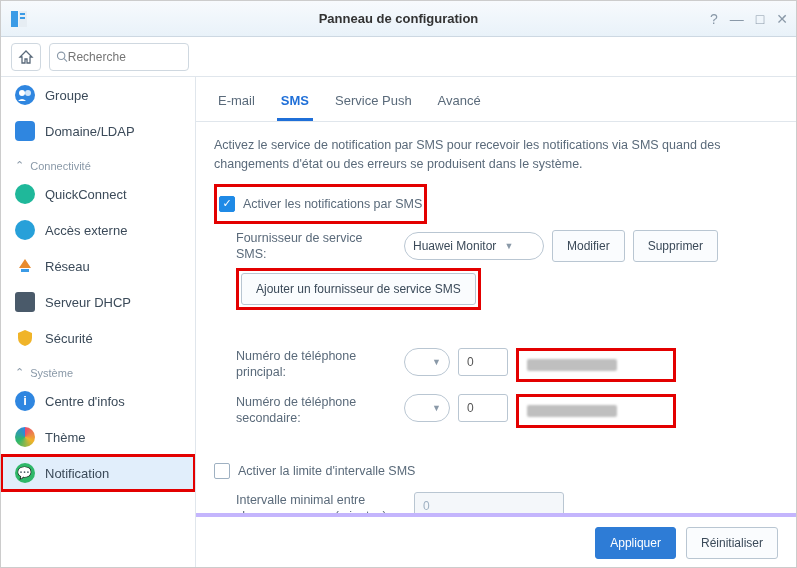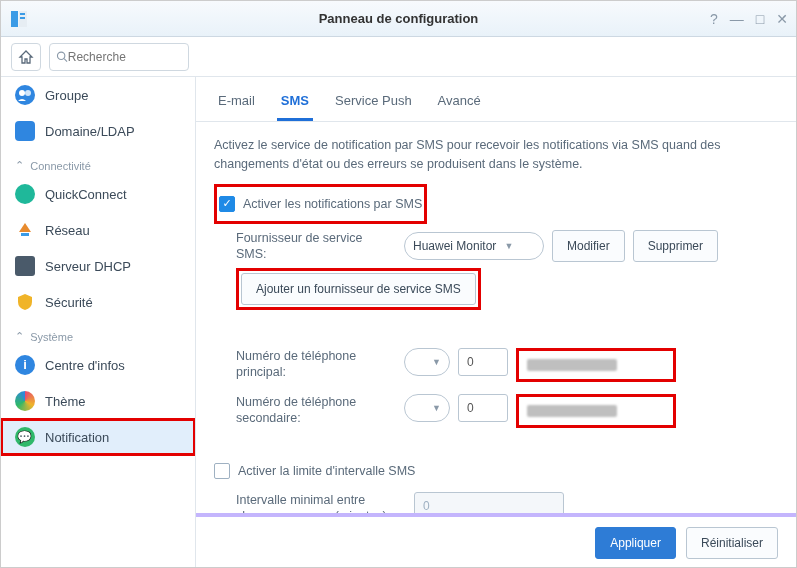--- a/index.html
+++ b/index.html
@@ -105,20 +105,24 @@
 
     <div class="sidebar-section">
       <span>⌃</span>
       <span>Connectivité</span>
     </div>
     <div class="sidebar-item">
       <span class="sb-icon" style="background:#1fb89a;border-radius:50%;"></span>
       <span>QuickConnect</span>
     </div>
     <div class="sidebar-item">
+      <span class="sb-icon" style="background:#27a0d9;border-radius:50%;"></span>
+      <span>Accès externe</span>
+    </div>
+    <div class="sidebar-item">
       <span class="sb-icon">
         <svg width="20" height="20">
             <path d="M10 3 L4 12 L16 12 Z" fill="#e88b2e"></path>
             <rect x="6" y="13" width="8" height="3" fill="#3b9be6"></rect>
           </svg>
       </span>
       <span>Réseau</span>
     </div>
     <div class="sidebar-item">
       <span class="sb-icon" style="background:#4a5a6a;border-radius:3px;"></span>

